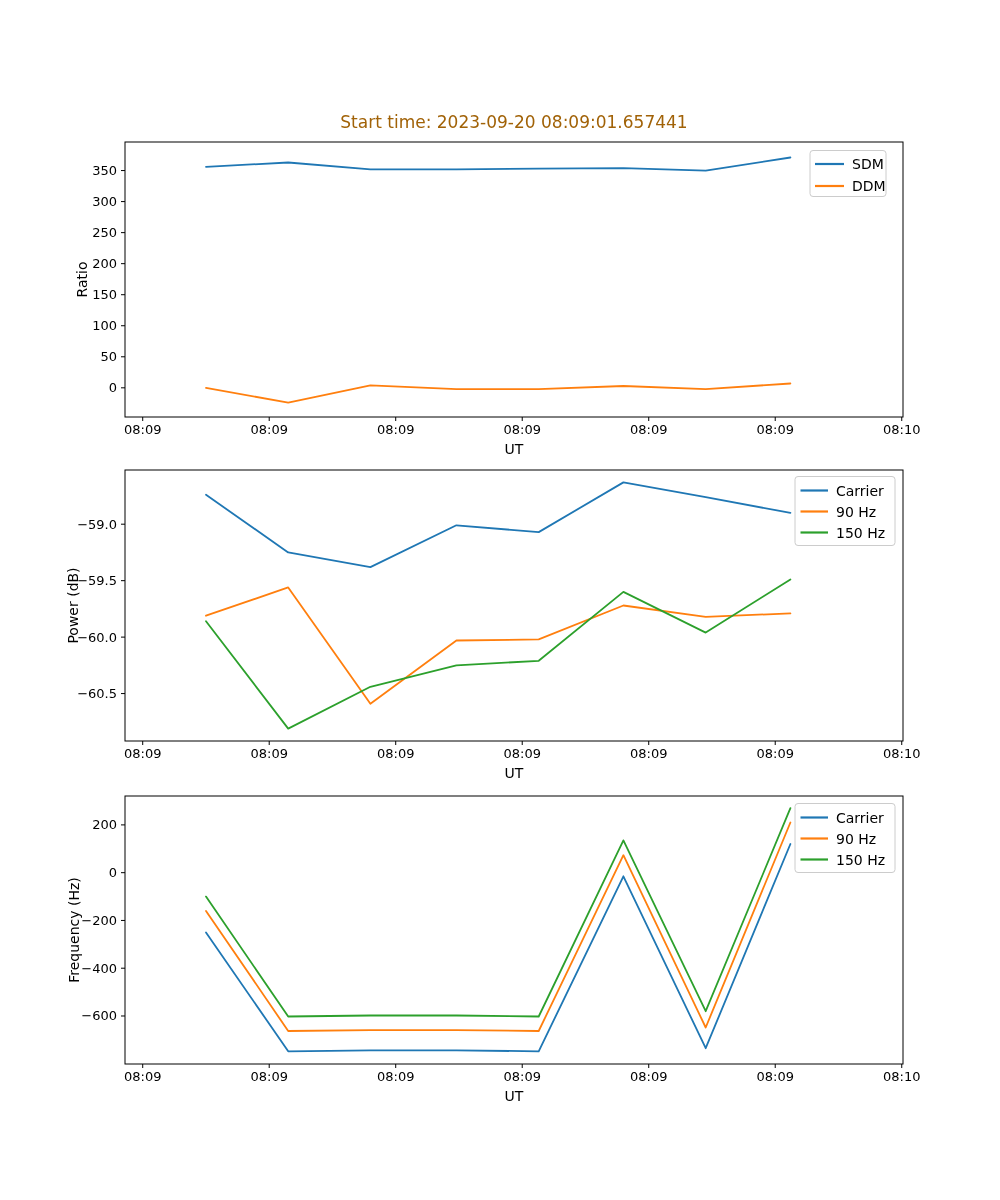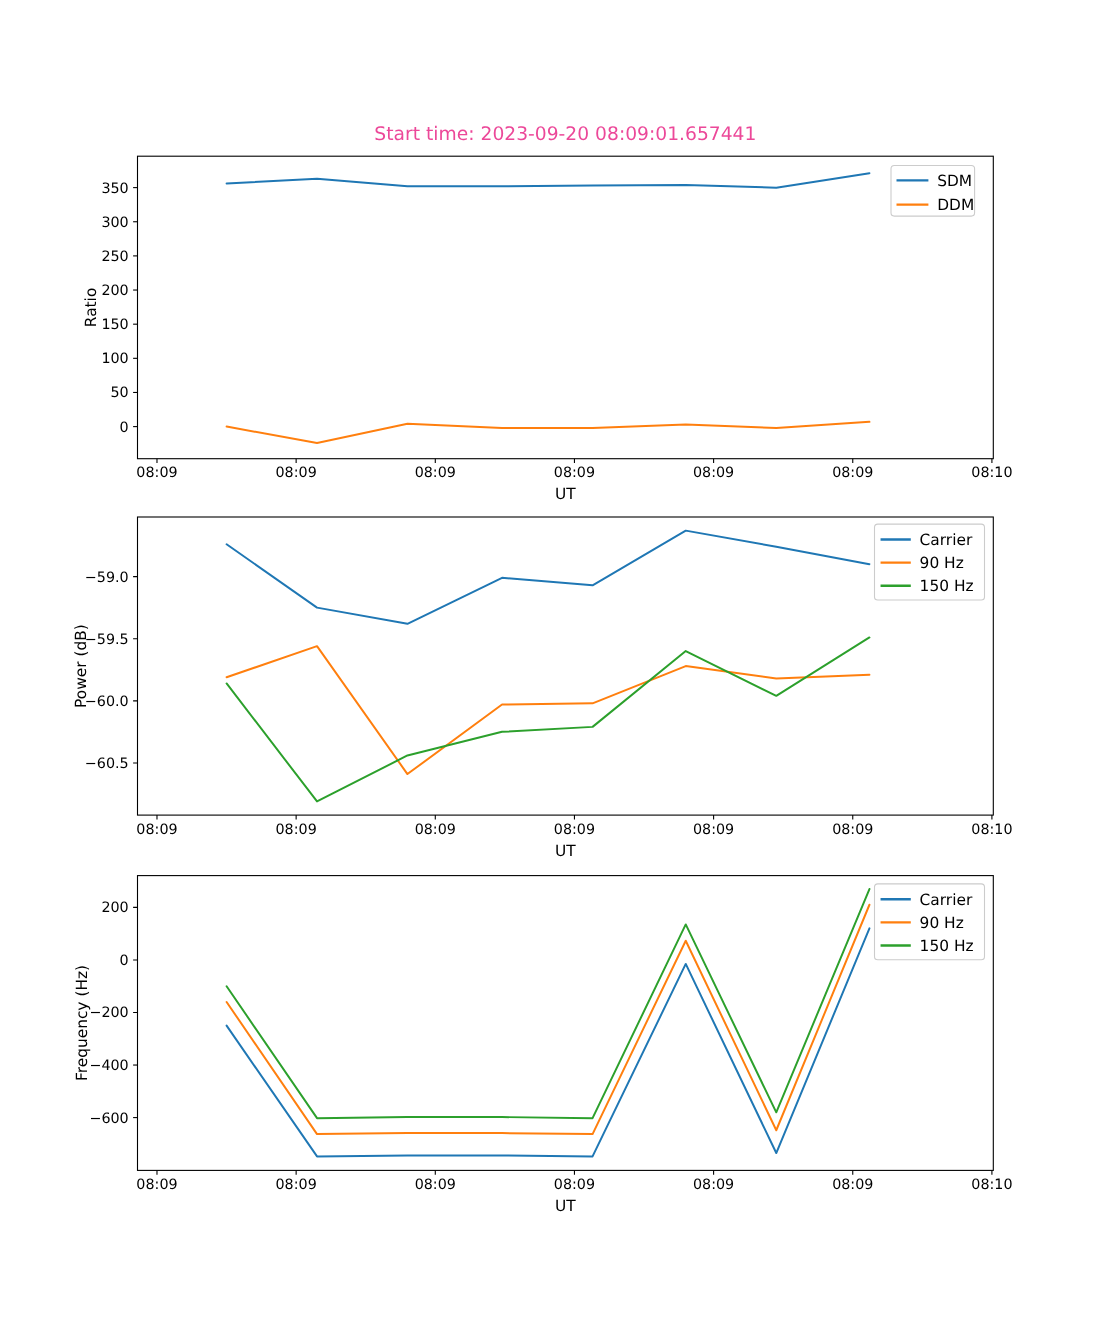--- a/index.html
+++ b/index.html
@@ -7,21 +7,21 @@
     position:relative;
     width:1000px;height:1200px;
     background:#ffffff;
     font-family:"DejaVu Sans", sans-serif;
     overflow:hidden;
   }
   .fig-title{
     position:absolute;
     left:125px;width:778px;top:112px;
     text-align:center;
-    font-size:17px;color:#ec4899;
+    font-size:17px;color:#a16207;
     font-family:"DejaVu Sans", sans-serif;
   }
   svg.subplot{position:absolute;left:0;display:block;}
   svg.subplot text{
     font-family:"DejaVu Sans", sans-serif;
     fill:#000000;
   }
 </style>
 </head>
 <body>

